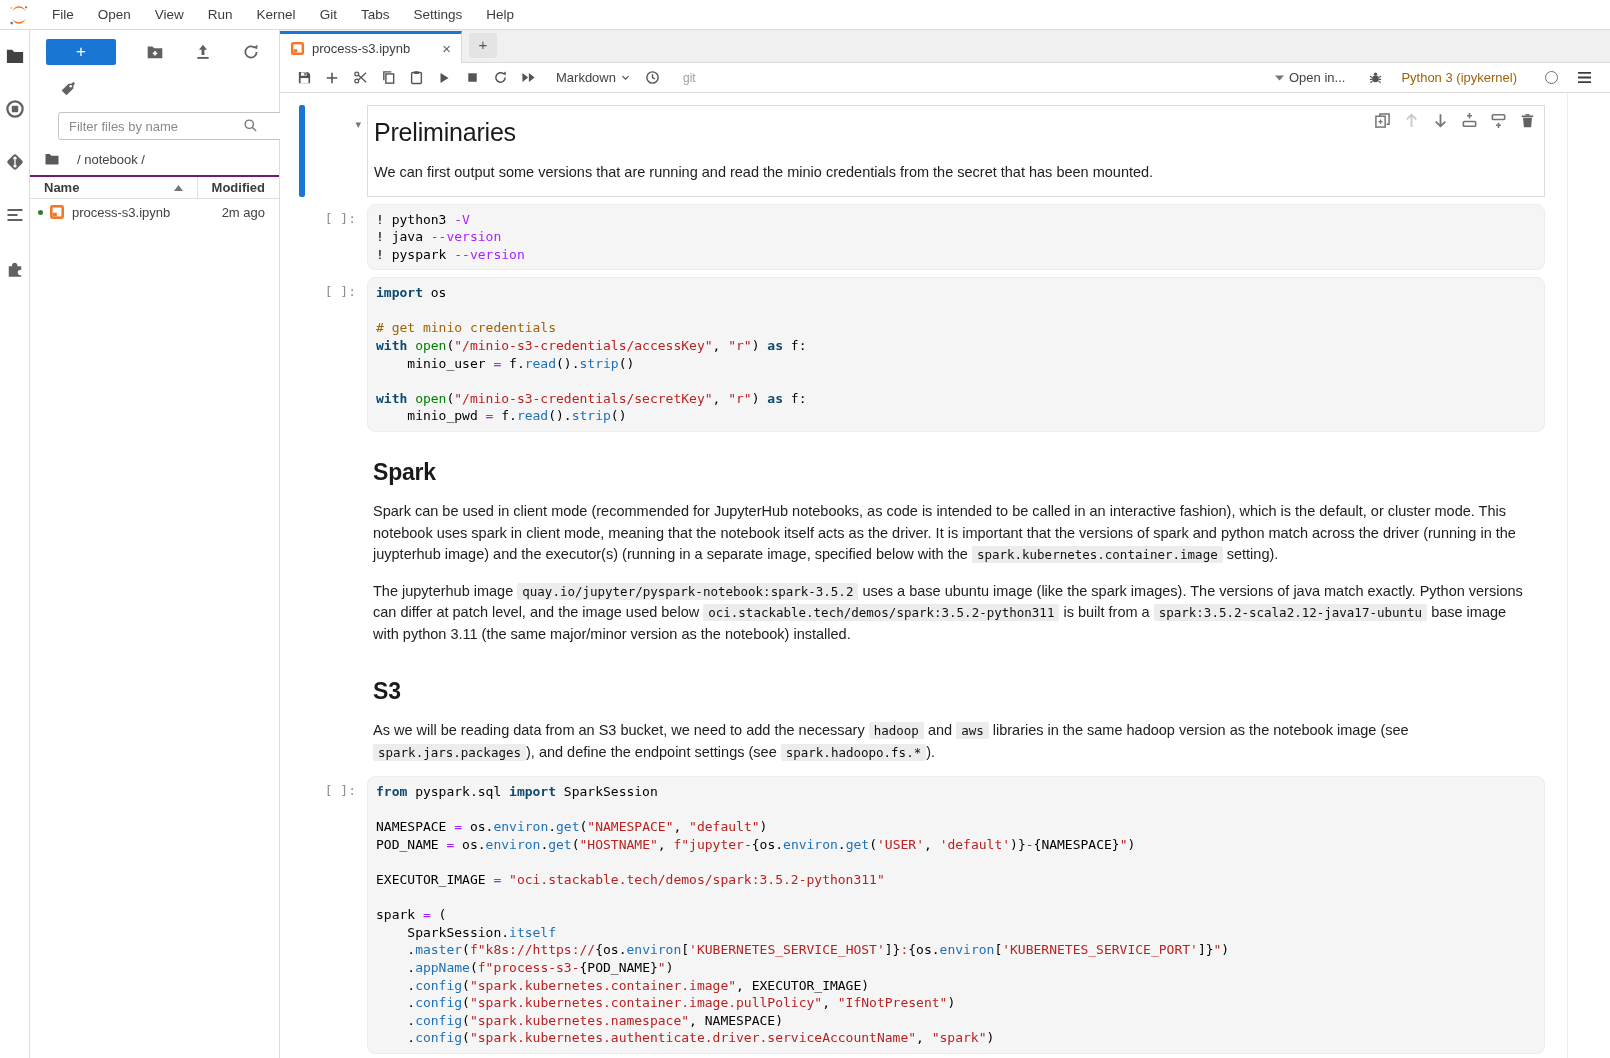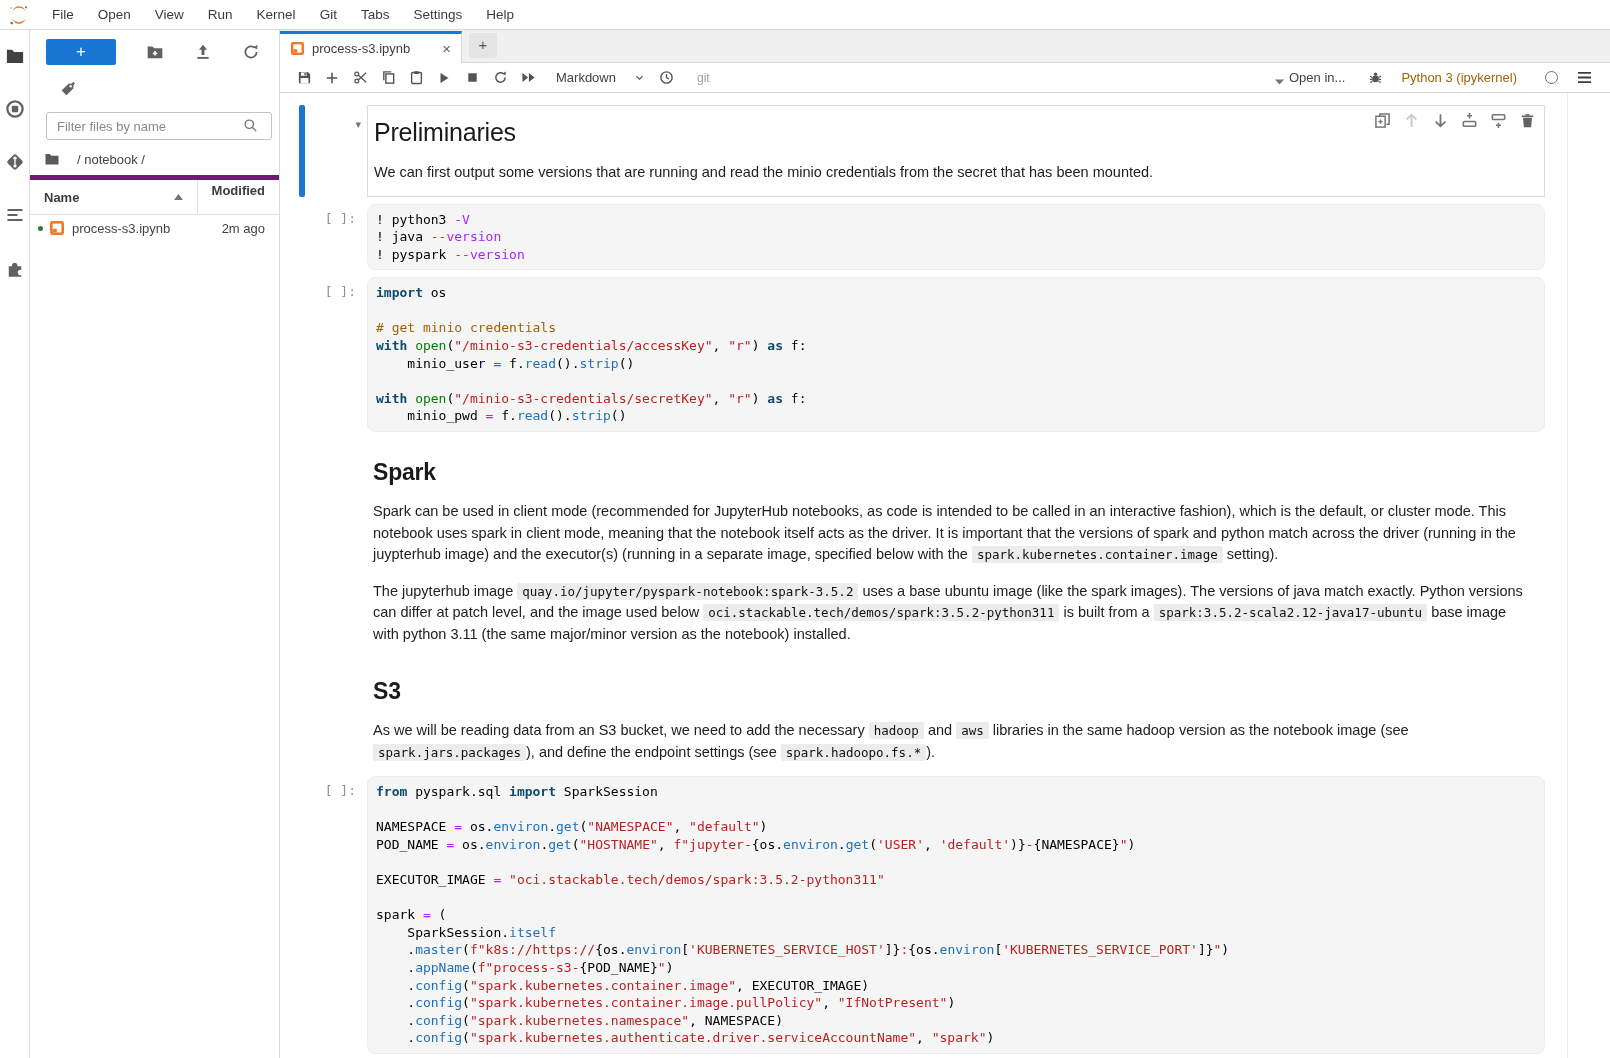--- a/index.html
+++ b/index.html
@@ -18,50 +18,50 @@
   
   .activitybar{width:30px;flex:none;border-right:1px solid #dcdcdc;display:flex;flex-direction:column;align-items:center;padding-top:16px;background:#fff}
   .act-icon{width:20px;height:20px;margin-bottom:33px}
 
   
   .filebrowser{width:250px;flex:none;border-right:1px solid #dcdcdc;font-size:13px;background:#fff}
   .fb-toolbar{display:flex;align-items:center;padding:9px 8px 2px 16px}
   .new-launcher{width:70px;height:26px;background:#1976d2;border:none;border-radius:2px;color:#fff;font-size:17px;line-height:24px;text-align:center;cursor:pointer}
   .fbtn{margin-left:30px;width:18px;height:18px}
   .fb-gitrow{padding:14px 0 0 29px}
-  .fb-filter{position:relative;margin:14px 12px 0 16px}
+  .fb-filter{position:relative;margin:14px 12px 0 28px}
   .fb-filter input{width:226px;height:28px;border:1px solid #c4c4c4;border-radius:3px;padding:0 30px 0 10px;font-size:13px;color:#555;font-family:"Liberation Sans",sans-serif}
   .fb-filter input::placeholder{color:#8a8a8a}
   .fb-search{position:absolute;right:9px;top:6px;width:15px;height:15px}
   .fb-breadcrumb{display:flex;align-items:center;gap:17px;padding:11px 0 8px 14px;color:#424242}
-  .fb-header{display:flex;border-top:5px solid #701a75;border-bottom:1px solid #e0e0e0;height:40px;font-weight:bold;color:#3c3c3c}
+  .fb-header{display:flex;border-top:2px solid #701a75;border-bottom:1px solid #e0e0e0;height:24px;font-weight:bold;color:#3c3c3c}
   .fb-col-name{flex:1;display:flex;align-items:center;padding-left:14px}
   .sort-icon{margin-left:auto;margin-right:14px}
   .fb-col-mod{width:82px;border-left:1px solid #e0e0e0;text-align:right;padding-right:14px;line-height:22px;height:100%}
   .fb-row{display:flex;align-items:center;height:26px}
   .run-dot{width:5px;height:5px;border-radius:50%;background:#2e7d32;margin-left:8px;flex:none}
   .fb-file-icon{width:16px;height:16px;margin-left:6px;flex:none}
   .fb-file-name{margin-left:7px;color:#424242;flex:1;white-space:nowrap;overflow:hidden}
   .fb-file-mod{width:82px;text-align:right;padding-right:14px;color:#424242}
 
   
   .main{flex:1;display:flex;flex-direction:column;min-width:0;position:relative}
   .tabbar{height:33px;flex:none;background:#f0f0f0;border-bottom:1px solid #d9d9d9;display:flex;align-items:flex-end}
   .tab{width:182px;height:32px;background:#fff;border-top:3px solid #1976d2;border-right:1px solid #d9d9d9;display:flex;align-items:center;padding:0 8px 0 10px;margin-bottom:-1px}
   .tab-icon{width:15px;height:15px;margin-right:7px;flex:none}
   .tab-title{flex:1;font-size:13px;color:#3c3c3c;white-space:nowrap;overflow:hidden}
   .tab-close{color:#616161;font-size:15px;padding:0 2px;cursor:pointer}
   .tab-plus{width:28px;height:25px;background:#e4e4e4;border-radius:2px;margin:0 0 4px 7px;text-align:center;line-height:24px;font-size:15px;color:#555;cursor:pointer}
 
   .nbtoolbar{height:30px;flex:none;background:#fff;border-bottom:1px solid #d9d9d9;display:flex;align-items:center;padding:0 12px 0 10px}
   .tbtn{width:28px;height:30px;display:flex;align-items:center;justify-content:center;cursor:pointer}
-  .tb-sel{display:flex;align-items:center;gap:18px;margin-left:14px;font-size:13px;color:#424242;cursor:pointer}
+  .tb-sel{display:flex;align-items:center;gap:4px;margin-left:14px;font-size:13px;color:#424242;cursor:pointer}
   .tb-git{margin-left:16px;font-size:12px;color:#9e9e9e}
   .tb-spacer{flex:1}
-  .tb-openin{display:flex;align-items:flex-end;gap:5px;font-size:13px;color:#424242;margin-right:16px;cursor:pointer}
+  .tb-openin{display:flex;align-items:center;gap:5px;font-size:13px;color:#424242;margin-right:16px;cursor:pointer}
   .tb-kernel{font-size:13px;color:#a16207;margin:0 28px 0 12px;cursor:pointer}
   .kstatus{width:13px;height:13px;border:1.6px solid #6e6e6e;border-radius:50%;margin-right:12px;cursor:pointer}
 
   
   .notebook{flex:1;background:#fff;padding-top:12px;overflow:hidden;position:relative}
   .scroll-gutter{position:absolute;top:0;right:42px;height:100%;border-left:1px solid #ececec}
   .cell{display:flex;margin:0 65px 7px 19px;position:relative}
   .sel-bar{width:6px;border-radius:2px;flex:none;background:transparent}
   .cell.selected .sel-bar{background:#1976d2}
   .gutter{width:62px;flex:none;position:relative}

